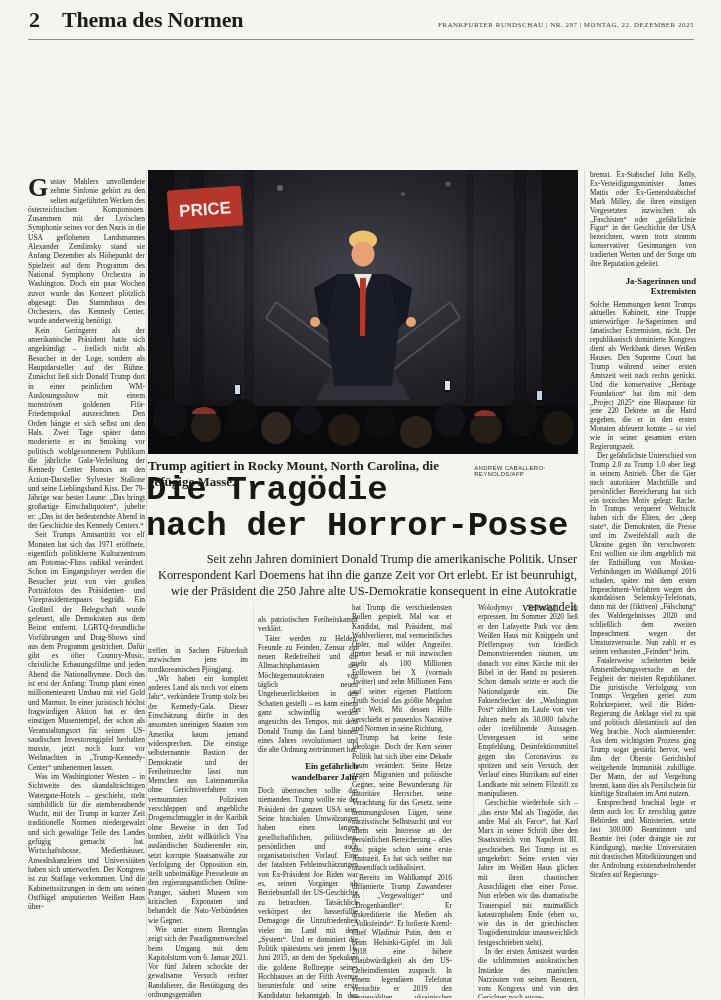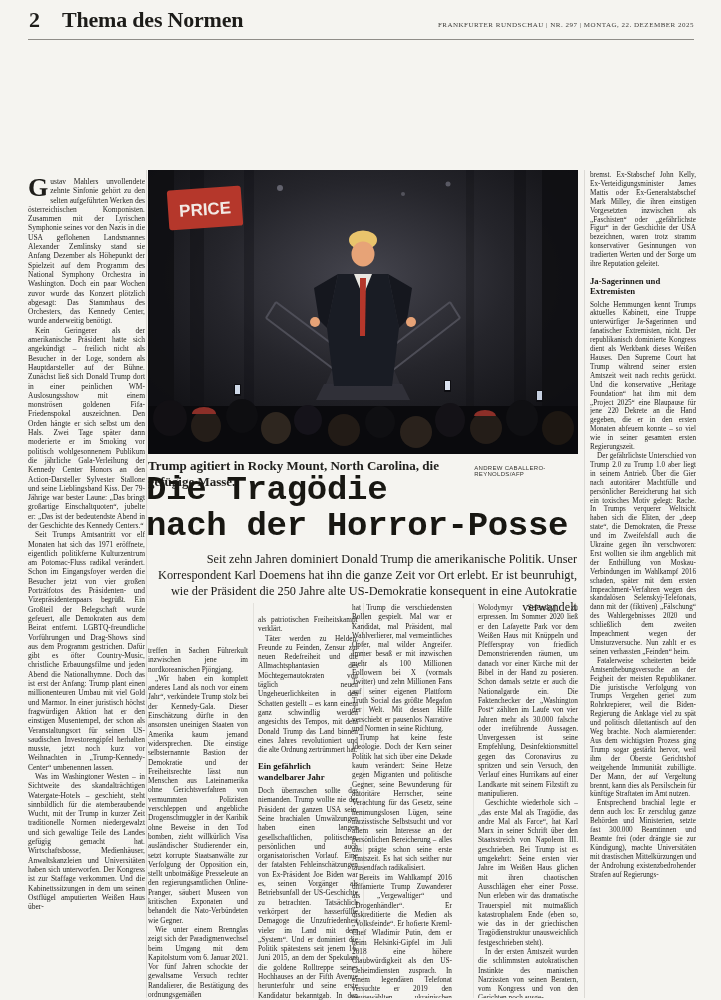--- a/index.html
+++ b/index.html
@@ -20,21 +20,21 @@
   .vrule.g3{left:473px;top:603px;height:395px;background:#e3e1dc;}
   
   .tcol{position:absolute;text-align:justify;overflow:hidden;hyphens:auto;-webkit-hyphens:auto;}
   .col1{left:28px;top:177px;width:117px;height:821px;font-size:7.5px;line-height:9.3px;}
   .bcol{top:603px;height:395px;width:100px;font-size:7.3px;line-height:9.3px;}
   .col2{left:148px;margin-top:43px;} .col3{left:258px;margin-top:12px;} .col4{left:352px;} .col5{left:478px;}
   .col6{left:590px;top:171px;width:106px;height:827px;font-size:7.2px;line-height:8.9px;}
   .p{margin:0;}
   .p.indent{text-indent:7px;}
   .dropcap{float:left;font-size:26px;line-height:21px;font-weight:bold;padding-right:2px;}
-  .subhead{font-weight:bold;font-size:8.7px;line-height:10.3px;margin:7px 0 4px;text-align:left;color:#171613;}
+  .subhead{font-weight:bold;font-size:8.7px;line-height:10.3px;margin:7px 0 4px;text-align:right;color:#171613;}
   
   .photo{position:absolute;left:148px;top:170px;width:430px;height:284px;background:#17171c;}
   .caption-row{position:absolute;left:148px;top:458px;width:430px;display:flex;justify-content:space-between;align-items:baseline;}
   .caption{font-size:13px;font-weight:bold;color:#21201d;}
   .credit{font-size:6px;font-family:"Liberation Sans",sans-serif;letter-spacing:.3px;color:#34332f;}
   
   .headline{position:absolute;left:146px;top:472px;width:432px;font-size:34px;line-height:36px;font-weight:bold;
             letter-spacing:-0.3px;color:#181712;white-space:pre-line;font-family:Liberation Mono, monospace;}
   .standfirst{position:absolute;left:148px;top:551px;width:429px;font-size:12.3px;line-height:16px;color:#1c1b17;text-align:right;}
 </style>

